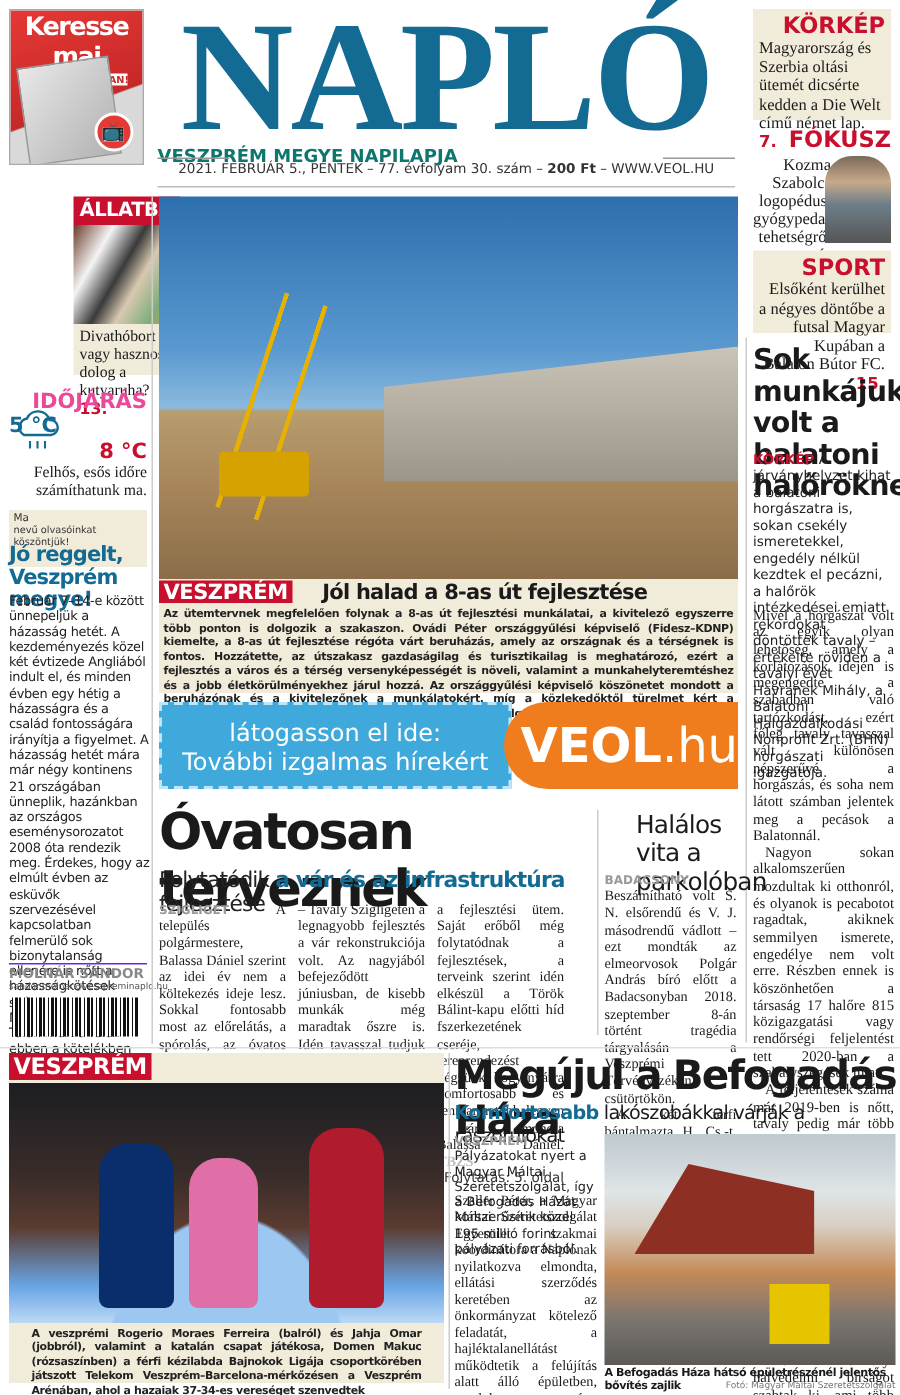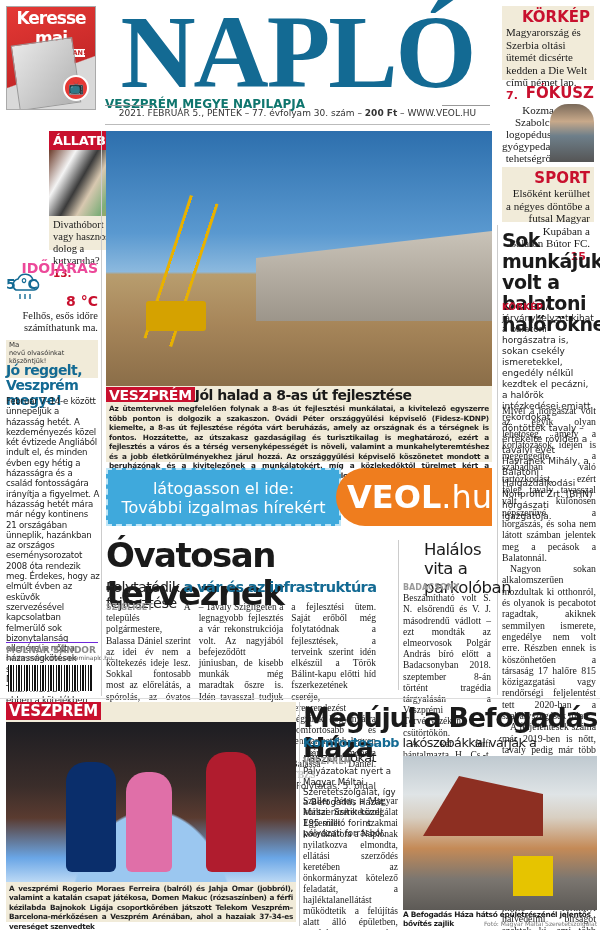--- a/index.html
+++ b/index.html
@@ -61,21 +61,21 @@
   #left-vline { left: 101px; top: 131px; height: 565px; }
 
   
   #top-photo { left: 106px; top: 131px; width: 386px; height: 256px; background:
       linear-gradient(180deg,#2d6fad 0%,#5a99d0 40%,#8cb9de 55%,#b89d6e 56%,#a7865a 75%,#8a6d48 100%); overflow:hidden; }
   #top-photo .crane { position:absolute; left:60px; top:65px; width:30px; height:150px; background: linear-gradient(90deg,#e8b100 0 3px,transparent 3px 27px,#e8b100 27px); transform: rotate(18deg); }
   #top-photo .bridge { position:absolute; left:150px; top:100px; width:236px; height:90px; background: linear-gradient(180deg,#c9c3b8,#9c958a); clip-path: polygon(0 30%,100% 0,100% 100%,0 100%); }
   #top-photo .truck { position:absolute; left:40px; top:170px; width:60px; height:30px; background:#d5a200; border-radius:3px; }
   #top-head { left: 106px; top: 386px; width: 386px; height: 16px; background: #f1ebd9; }
   .kicker-red { display:inline-block; background:#c8102e; color:#fff; font: bold 14px/16px "DejaVu Sans", sans-serif; padding: 0 3px; letter-spacing:-0.3px; }
-  .head-black { display:inline-block; font: bold 14px/16px "DejaVu Sans", sans-serif; padding-left: 0; letter-spacing:-0.5px; }
+  .head-black { display:inline-block; font: bold 14px/16px "DejaVu Sans", sans-serif; padding-left: 20px; letter-spacing:-0.5px; }
   #top-body { left: 106px; top: 402px; width: 386px; height: 60px; background: #f1ebd9; padding: 2px 3px; font: bold 7.3px/9.5px "DejaVu Sans", sans-serif; color:#222; letter-spacing:-0.2px; }
   .sig { color:#bbb; font-weight:bold; } .folyt { font-weight: normal; color:#333; }
   .credit { float:right; font: 6px "DejaVu Sans", sans-serif; color:#777; font-weight:normal; }
 
   
   #veol { left: 106px; top: 468px; width: 386px; height: 58px; }
   #veol .l { position:absolute; left:0; top:0; width:235px; height:58px; background:#3fa9dc; border: 2px dashed #bfe6f7; color:#fff; font: 16px/19px "DejaVu Sans", sans-serif; text-align:center; padding-top: 9px; }
   #veol .r { position:absolute; left:230px; top:0; width:156px; height:58px; background:#ef7d1e; border-radius: 30px 0 0 30px; color:#fff; font: bold 32px/58px "DejaVu Sans", sans-serif; text-align:right; }
   #veol .r span { font-weight: normal; }
 
@@ -95,21 +95,21 @@
   #mid-rule { left: 0; top: 698px; width: 600px; height: 1px; background: #ddd; }
 
   
   #bar-head { left: 6px; top: 702px; width: 290px; height: 20px; background: #f1ebd9; }
   #bar-photo { left: 6px; top: 722px; width: 290px; height: 160px; background:
       radial-gradient(ellipse at 50% 130%,#9bc7f0 0 40%,transparent 41%),
       linear-gradient(180deg,#1d1d22 0%,#3a2d2a 40%,#5a3b30 60%,#6aa6e6 85%,#bcd9f5 100%); overflow:hidden; }
   #bar-photo .p1 { position:absolute; left:60px; top:40px; width:50px; height:110px; background:#0a2e6b; border-radius: 20px 20px 6px 6px; }
   #bar-photo .p2 { position:absolute; left:120px; top:50px; width:46px; height:100px; background:#e06fa8; border-radius: 20px 20px 6px 6px; }
   #bar-photo .p3 { position:absolute; left:200px; top:30px; width:50px; height:120px; background:#b01c2e; border-radius: 20px 20px 6px 6px; }
-  #bar-cap { left: 6px; top: 882px; width: 290px; height: 40px; background: #f1ebd9; padding: 2px 3px; font: bold 7.3px/9.4px "DejaVu Sans", sans-serif; color:#222; letter-spacing:-0.25px; }
+  #bar-cap { left: 6px; top: 882px; width: 290px; height: 40px; background: #f1ebd9; padding: 2px 15px; font: bold 7.3px/9.4px "DejaVu Sans", sans-serif; color:#222; letter-spacing:-0.25px; }
 
   
   #bef-title { left: 303px; top: 703px; width: 297px; font: bold 27px/30px "DejaVu Sans", sans-serif; letter-spacing: -1.3px; }
   #bef-sub { left: 303px; top: 735px; width: 297px; font: 12.8px "DejaVu Sans", sans-serif; letter-spacing:-0.5px; }
   #bef-sub b { color:#136a93; }
   #bef-lead { left: 303px; top: 756px; width: 95px; font: 8.6px/10.3px "DejaVu Sans", sans-serif; color:#222; }
   #bef-body { left: 303px; top: 796px; width: 95px; font: 9.5px/11px "Liberation Serif", serif; text-align: justify; }
   #bef-photo { left: 403px; top: 756px; width: 194px; height: 154px; background:
       linear-gradient(180deg,#bfc9d0 0%,#dfe4e6 25%,#d8cfc2 40%,#c48a57 60%,#7b7670 80%,#5d5a56 100%); overflow:hidden; }
   #bef-photo .roof { position:absolute; left:20px; top:20px; width:120px; height:60px; background:#8d2f22; clip-path: polygon(0 100%,30% 0,100% 30%,100% 100%); }

